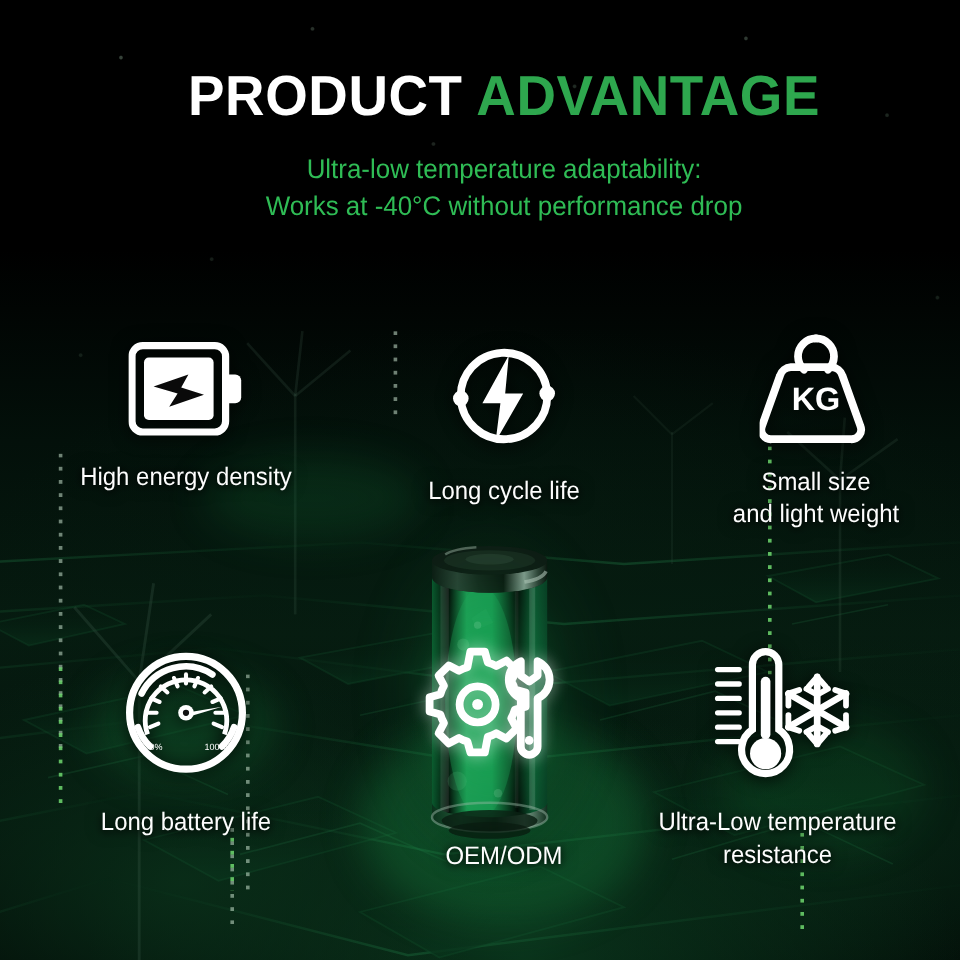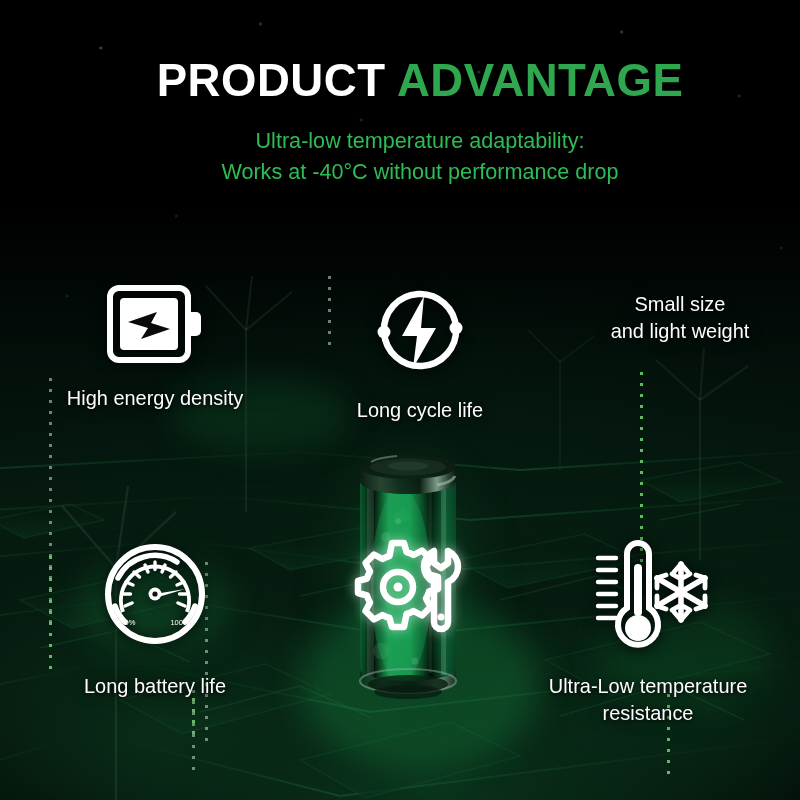--- a/index.html
+++ b/index.html
@@ -231,20 +231,28 @@
         <rect x="3" y="6" width="78" height="72" rx="9" fill="none" stroke="#ffffff" stroke-width="6"></rect>
         <rect x="13" y="16" width="58" height="52" rx="4" fill="#ffffff"></rect>
         <path d="M81 30 h8 a5 5 0 0 1 5 5 v14 a5 5 0 0 1 -5 5 h-8 z" fill="#ffffff"></path>
         <path d="M21 40 L50 30 L44 41 L63 47 L34 57 L41 46 Z" fill="#0a0a0a"></path>
       </svg>
     </div>
     <div class="label">High energy density</div>
   </div>
 
   <div class="feature" id="f-weight">
+    <div class="icon-wrap">
+      <svg width="94" height="98" viewBox="0 0 94 98" xmlns="http://www.w3.org/2000/svg">
+        <path d="M47 6 a15 15 0 0 1 15 15 a15 15 0 0 1 -5 11" fill="none" stroke="#ffffff" stroke-width="6.5" stroke-linecap="round"></path>
+        <path d="M47 6 a15 15 0 0 0 -15 15 a15 15 0 0 0 5 11" fill="none" stroke="#ffffff" stroke-width="6.5" stroke-linecap="round"></path>
+        <path d="M34 30 h26 a10 10 0 0 1 9 7 l15 42 a8 8 0 0 1 -8 11 h-66 a8 8 0 0 1 -8 -11 l15 -42 a10 10 0 0 1 9 -7 z" fill="none" stroke="#ffffff" stroke-width="6.5" stroke-linejoin="round"></path>
+        <text x="47" y="66" text-anchor="middle" font-family="Liberation Sans, sans-serif" font-size="27" font-weight="bold" fill="#ffffff">KG</text>
+      </svg>
+    </div>
     <div class="label two">
       <div>Small size</div>
       <div>and light weight</div>
     </div>
   </div>
 
   <div class="feature" id="f-battlife">
     <div class="icon-wrap">
       <svg width="108" height="108" viewBox="0 0 108 108" xmlns="http://www.w3.org/2000/svg">
 
@@ -395,14 +403,17 @@
         <path d="M44 10 h12 l2.5 9 a26 26 0 0 1 7 3 l8.5-4.5 8.5 8.5 -4.5 8.5 a26 26 0 0 1 3 7 l9 2.5 v12 l-9 2.5 a26 26 0 0 1 -3 7 l4.5 8.5 -8.5 8.5 -8.5-4.5 a26 26 0 0 1 -7 3 L56 94 H44 l-2.5-9 a26 26 0 0 1 -7-3 L26 86.5 17.5 78 22 69.5 a26 26 0 0 1 -3-7 L10 60 V48 l9-2.5 a26 26 0 0 1 3-7 L17.5 30 26 21.5 34.5 26 a26 26 0 0 1 7-3 Z" fill="none" stroke="#ffffff" stroke-width="6.5" stroke-linejoin="round"></path>
         <circle cx="50" cy="54" r="15" fill="none" stroke="#ffffff" stroke-width="6.5"></circle>
         <circle cx="50" cy="54" r="4.5" fill="#ffffff"></circle>
 
         <path d="M86 18 v12 l7 5 7-5 V18 a17 17 0 0 1 0 31 v40 a7 7 0 0 1 -14 0 V49 a17 17 0 0 1 0 -31 z" fill="none" stroke="#ffffff" stroke-width="6.5" stroke-linejoin="round"></path>
         <circle cx="93" cy="84" r="3.6" fill="#ffffff"></circle>
       </svg>
     </div>
   </div>
 
+  <div class="feature" id="f-oem">
+    <div class="label">OEM/ODM</div>
+  </div>
 
 </div>
 
 </body></html>

